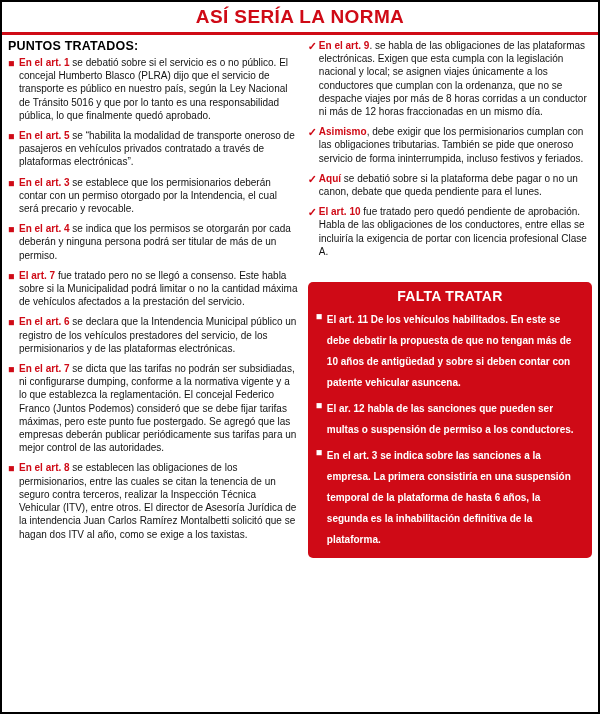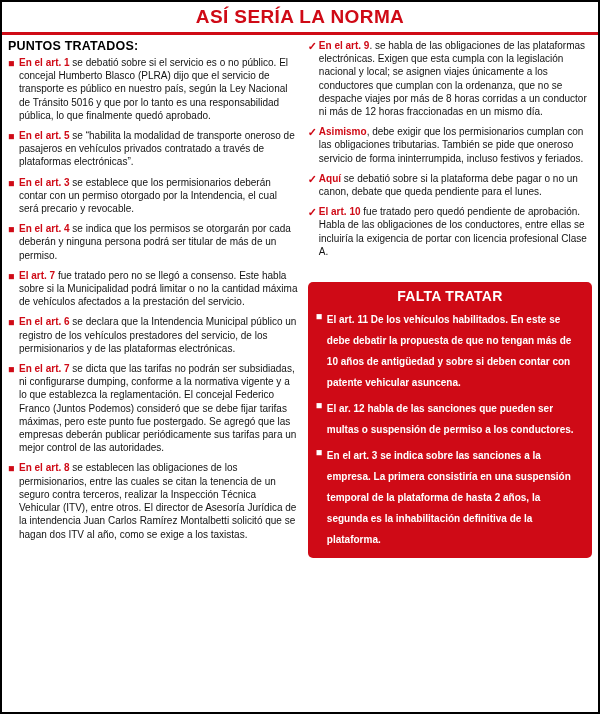--- a/index.html
+++ b/index.html
@@ -206,19 +206,19 @@
           <div class="para"><span class="lead">El art. 11</span><span> De los vehículos habilitados. En este se debe debatir la propuesta de que no tengan más de 10 años de antigüedad y sobre si deben contar con patente vehicular asuncena.</span></div>
         </div>
 
         <div class="item">
           <span class="bullet">■</span>
           <div class="para"><span class="lead">El ar. 12</span><span> habla de las sanciones que pueden ser multas o suspensión de permiso a los conductores.</span></div>
         </div>
 
         <div class="item">
           <span class="bullet">■</span>
-          <div class="para"><span class="lead">En el art. 3</span><span> se indica sobre las sanciones a la empresa. La primera consistiría en una suspensión temporal de la plataforma de hasta 2 años, la segunda es la inhabilitación definitiva de la plataforma.</span></div>
+          <div class="para"><span class="lead">En el art. 3</span><span> se indica sobre las sanciones a la empresa. La primera consistiría en una suspensión temporal de la plataforma de hasta 6 años, la segunda es la inhabilitación definitiva de la plataforma.</span></div>
         </div>
       </div>
 
     </div>
   </div>
 </div>
 
 </body></html>

